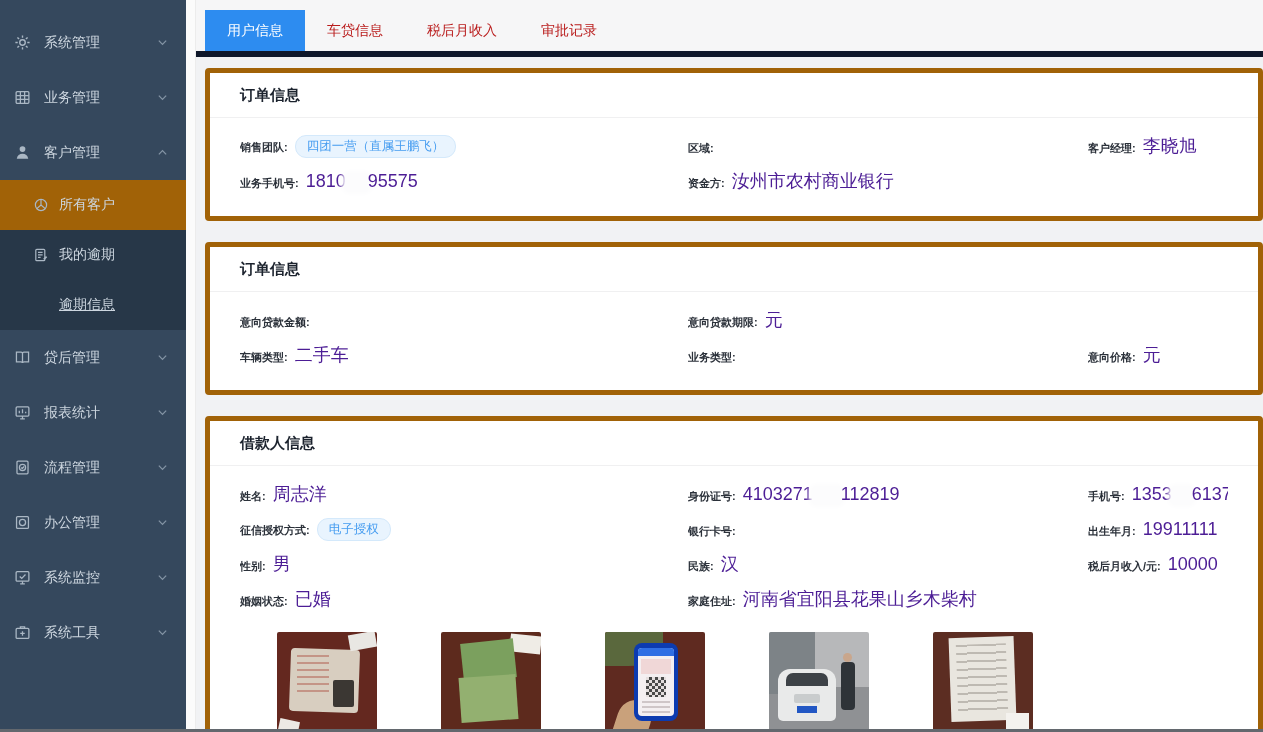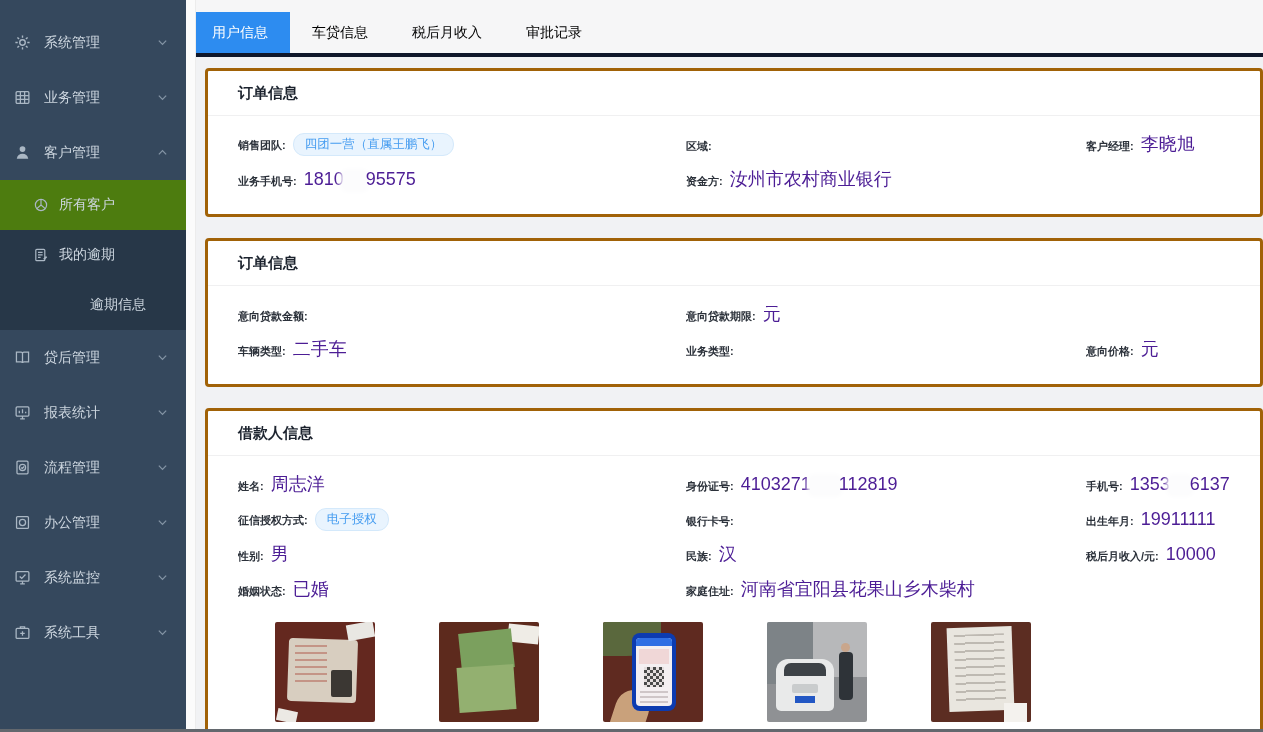--- a/index.html
+++ b/index.html
@@ -8,34 +8,34 @@
 
   
   .sidebar { position:absolute; left:0; top:0; width:186px; height:100%; background:#35485d; z-index:3; }
   .side-item { height:55px; display:flex; align-items:center; padding-left:14px; color:#cdd6df; cursor:pointer; position:relative; }
   .side-item .mi { width:17px; height:17px; margin-right:13px; color:#aab7c4; flex:0 0 17px; }
   .side-item .chev { position:absolute; right:18px; color:#8494a5; width:11px; height:11px; }
   .side-nav { padding-top:15px; }
   .submenu { background:#273748; }
   .sub-item { height:50px; display:flex; align-items:center; padding-left:33px; color:#cdd6df; cursor:pointer; }
   .sub-item .mi { width:16px; height:16px; margin-right:10px; color:#aab7c4; flex:0 0 16px; }
-  .sub-item.active { background:#4d7c0f; }
-  .sub-item.noicon { padding-left:90px; }
+  .sub-item.active { background:#a16207; }
+  .sub-item.noicon { padding-left:59px;text-decoration:underline; }
 
   
   .main { position:absolute; left:186px; right:0; top:0; bottom:0; background:#f1f2f4; }
   .gutter { position:absolute; left:186px; top:0; width:10px; height:100%; background:#fbfbfb; border-right:1px solid #ececec; z-index:2; }
 
-  .tabbar { height:57px; background:#f6f6f7; border-bottom:4px solid #0f172a; display:flex; align-items:flex-end; padding-left:4px; }
-  .tab { height:41px; line-height:41px; padding:0 22px; font-size:14px; color:#000000; cursor:pointer; margin-bottom:0; }
+  .tabbar { height:57px; background:#f6f6f7; border-bottom:6px solid #0f172a; display:flex; align-items:flex-end; padding-left:19px; }
+  .tab { height:41px; line-height:41px; padding:0 22px; font-size:14px; color:#b91c1c; cursor:pointer; margin-bottom:0; }
   .tab.active { background:#2d8cf0; color:#fff; }
 
   .content { position:absolute; top:57px; left:0; right:0; bottom:0; padding:11px 0 0 19px; overflow:hidden; }
 
-  .card { background:#fff; border:3px solid #a16207; border-radius:4px; margin-bottom:21px; }
+  .card { background:#fff; border:5px solid #a16207; border-radius:4px; margin-bottom:21px; }
   .card-h { padding:13px 30px 12px; font-size:15px; font-weight:bold; color:#1c232e; border-bottom:1px solid #f0f0f1; }
   .card-b { padding:12px 30px 16px; }
   .frow { display:grid; grid-template-columns:448px 400px 1fr; }
   .cell { line-height:33px; white-space:nowrap; overflow:hidden; }
   .lbl { font-weight:bold; color:#2b313a; font-size:11px;margin-top:8px; }
   .val { color:#4c1d95; font-size:18px; margin-left:7px; }
   .tag { display:inline-block; background:#e9f4fe; border:1px solid #d4e9fb; color:#459cf0; border-radius:11px; padding:3px 11px; font-size:12.5px; line-height:15px; margin-left:7px; vertical-align:1px; }
   .redact { display:inline-block; height:15px; vertical-align:-3px; background:#fcfcfd; box-shadow:0 0 5px 4px #fcfcfd; border-radius:3px; }
   .r28 { width:28px; } .r22 { width:22px; } .r20 { width:20px; }
 

